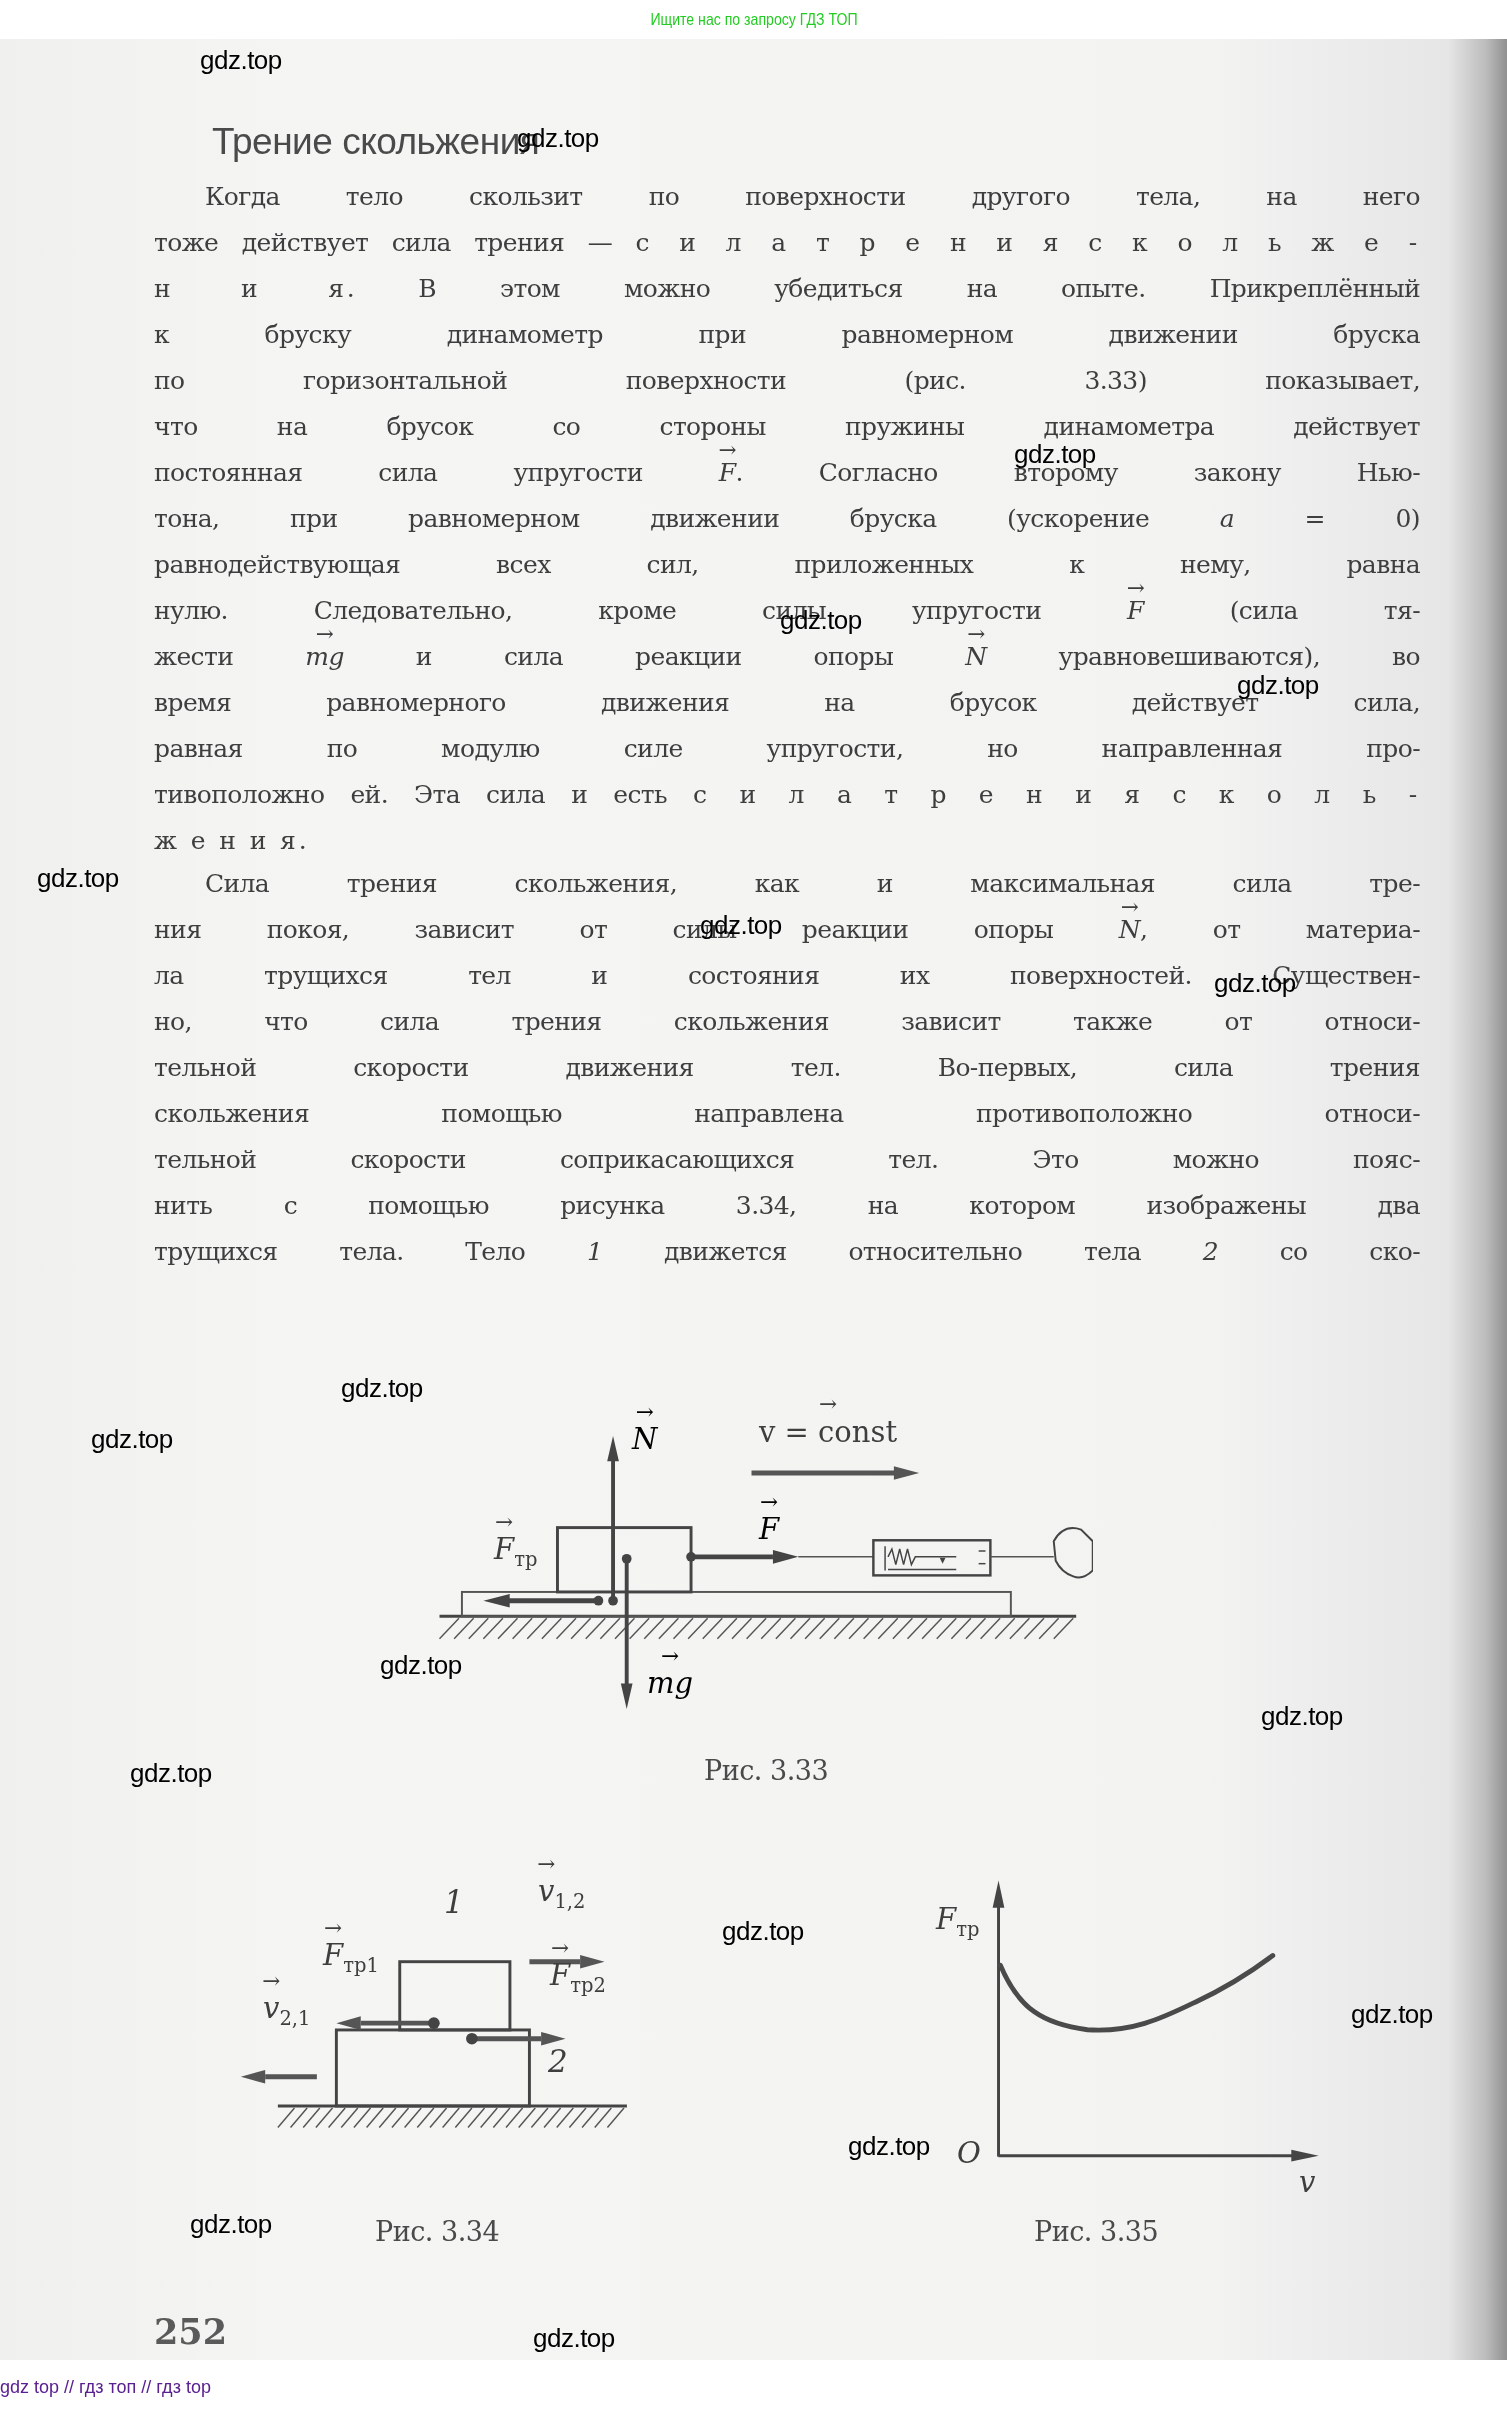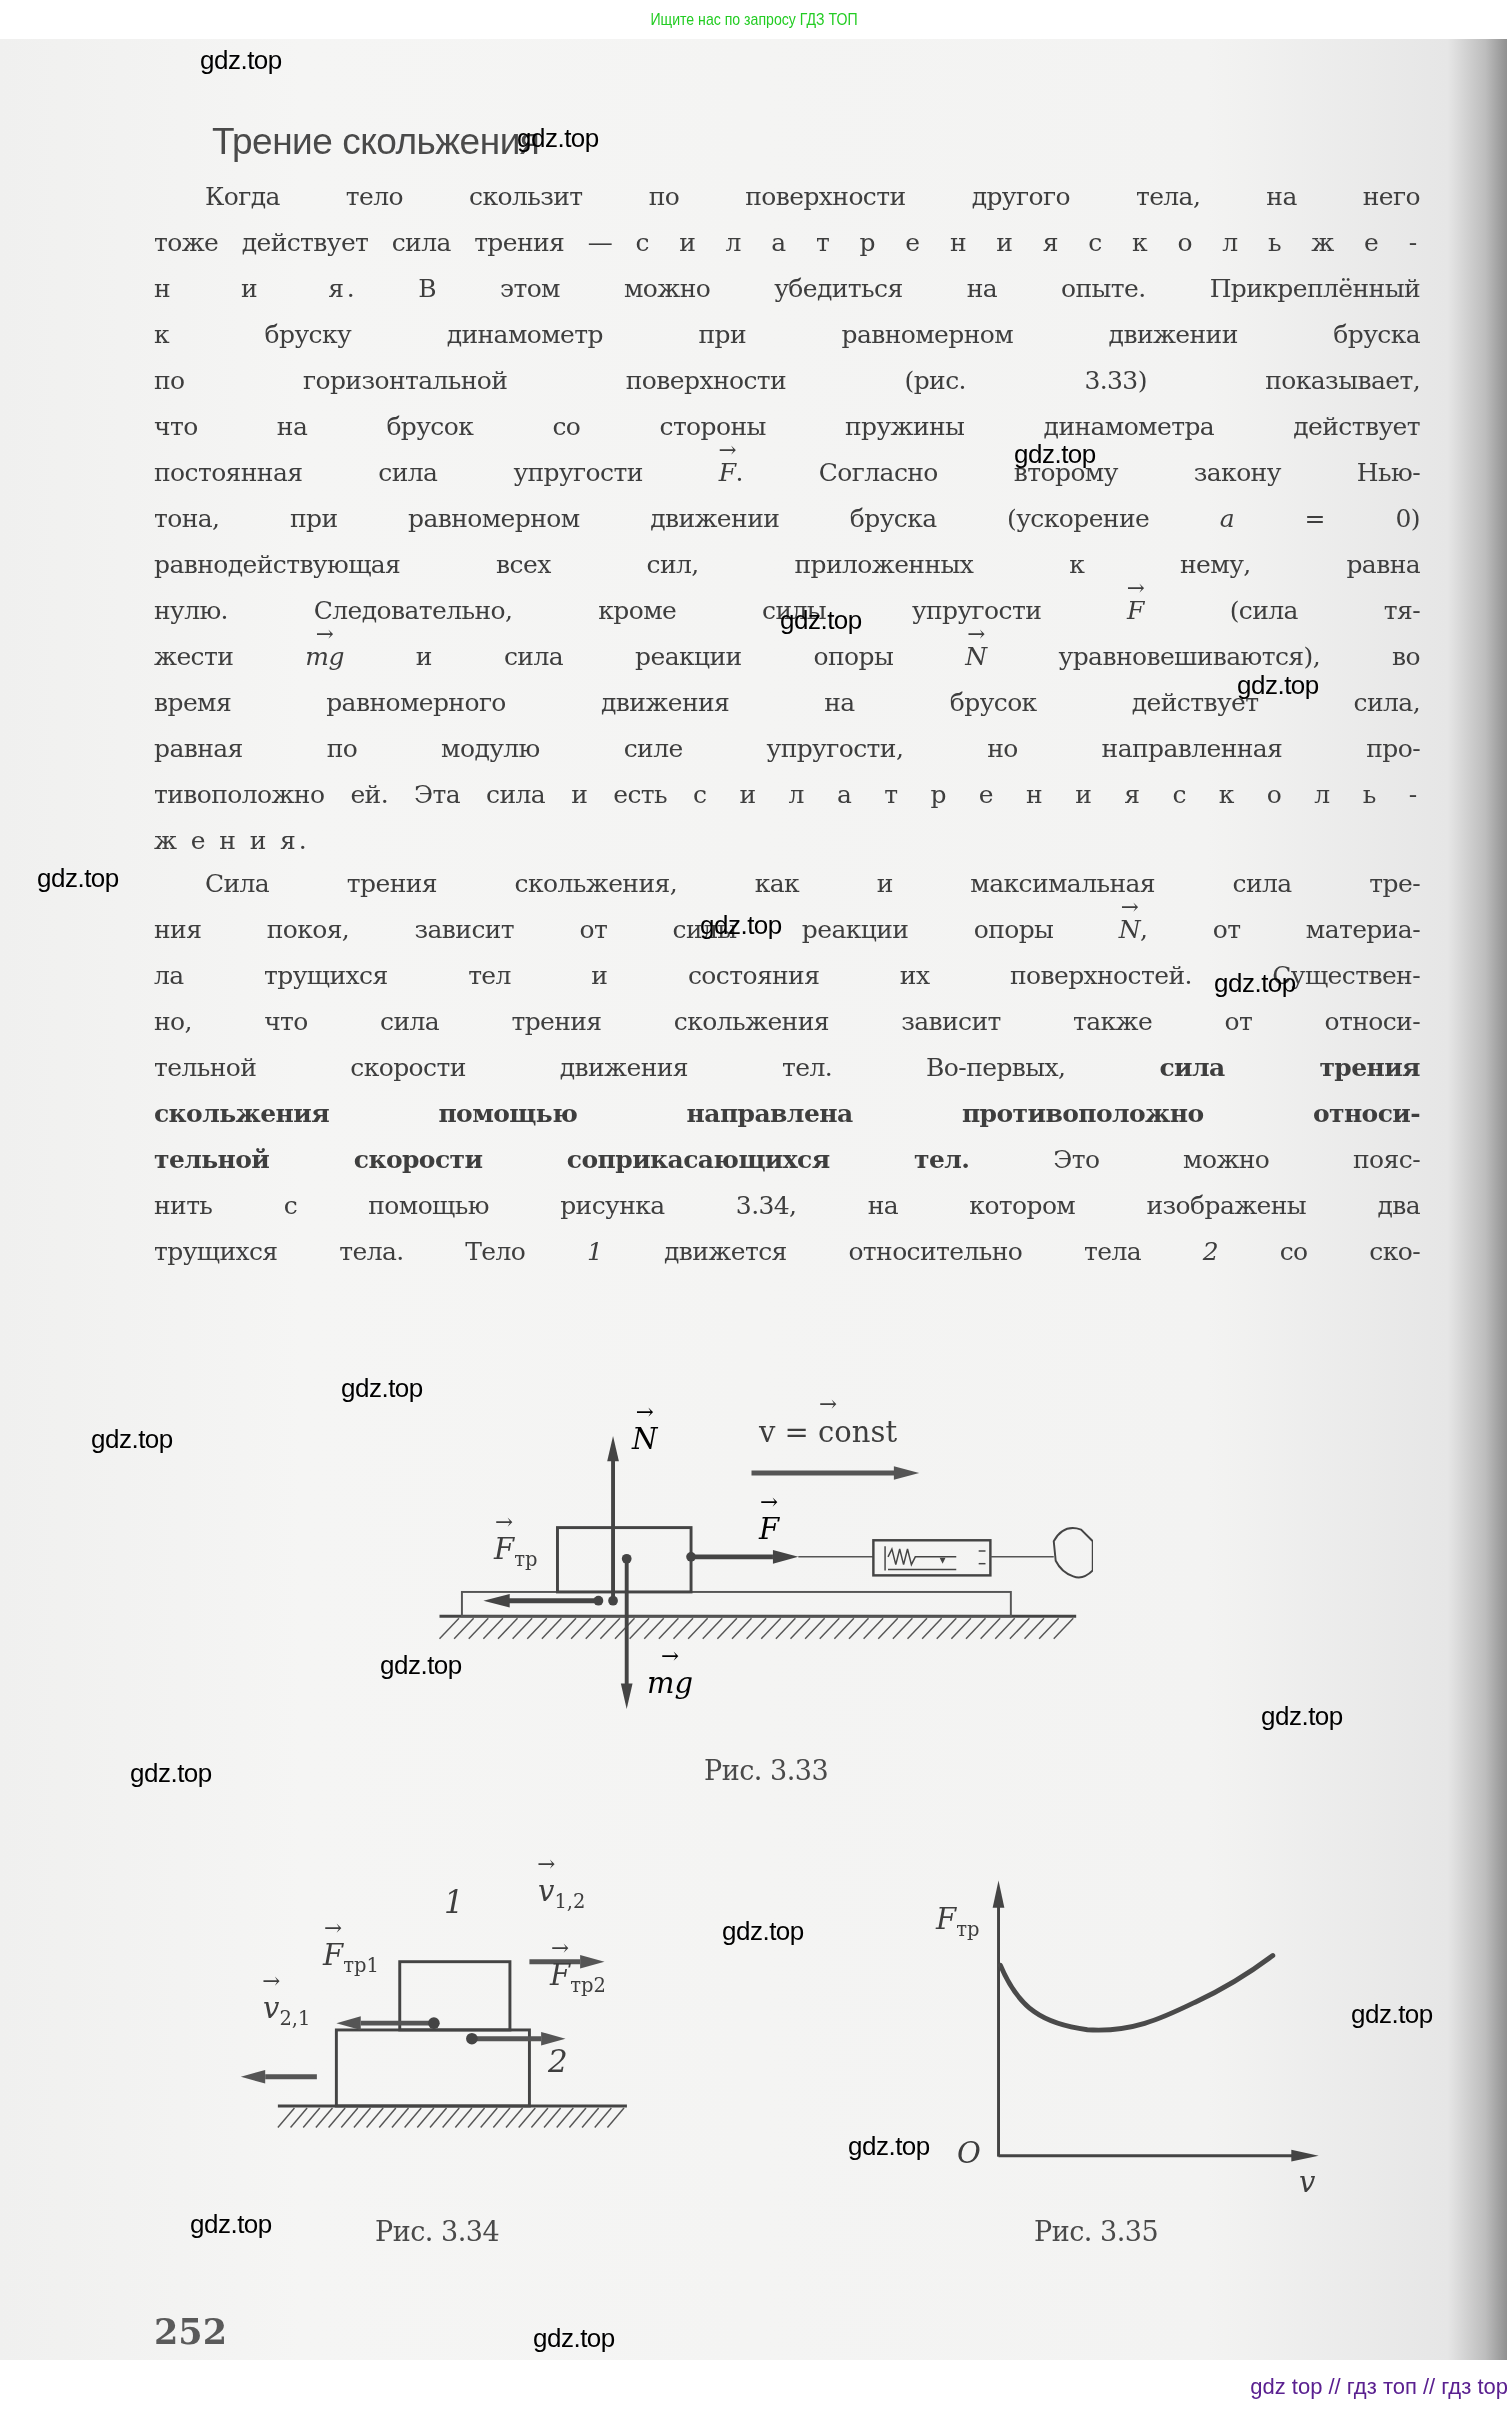--- a/index.html
+++ b/index.html
@@ -13,39 +13,39 @@
     background: #ffffff; text-align: center;
     font-family: "Liberation Sans", sans-serif; font-size: 16.6px; line-height: 39px;
     color: #22cc22; transform: scaleX(0.85);
   }
   .page {
     position: absolute; left: 0; top: 39px; width: 1508px; height: 2321px;
     background: linear-gradient(90deg, #f0f0ef 0%, #f5f5f4 20%, #f3f3f2 80%, #e6e6e6 96%, #bdbdbd 98.5%, #8e8e8e 100%);
   }
   .bottom-banner {
     position: absolute; left: 0; top: 2360px; width: 1508px; height: 54px;
-    background: #ffffff; text-align: right;
-    font-family: "Liberation Sans", sans-serif; font-size: 22px; line-height: 54px;
+    background: #ffffff; text-align: left;
+    font-family: "Liberation Sans", sans-serif; font-size: 18px; line-height: 54px;
     color: #5a2090;
   }
   .title {
     position: absolute; left: 212px; top: 82px;
     font-family: "Liberation Sans", sans-serif; font-weight: normal;
     font-size: 37px; color: #4a4a4a; letter-spacing: -0.5px;
   }
   .para { position: absolute; left: 154px; width: 1266px; color: #3e3e3e; }
   .line {
     display: block; height: 46px; line-height: 46px; font-size: 25px;
     white-space: nowrap; text-align: justify; text-align-last: justify;
     letter-spacing: -0.6px;
   }
   .line.last { text-align-last: left; }
   .line.indent { padding-left: 51px; }
   .spaced { letter-spacing: 8.8px; }
-  .bold { font-weight: bold; }
+  .bold { font-weight: normal; }
   .it { font-style: italic; }
   .vec { position: relative; display: inline-block; font-style: italic; }
   .vec::before {
     content: "\2192"; position: absolute; left: 50%; top: -23.4px;
     transform: translateX(-50%); font-size: 21.5px; font-style: normal;
   }
   .wm {
     position: absolute; font-family: "Liberation Sans", sans-serif;
     font-size: 26px; color: #000000; letter-spacing: -0.5px;
   }

